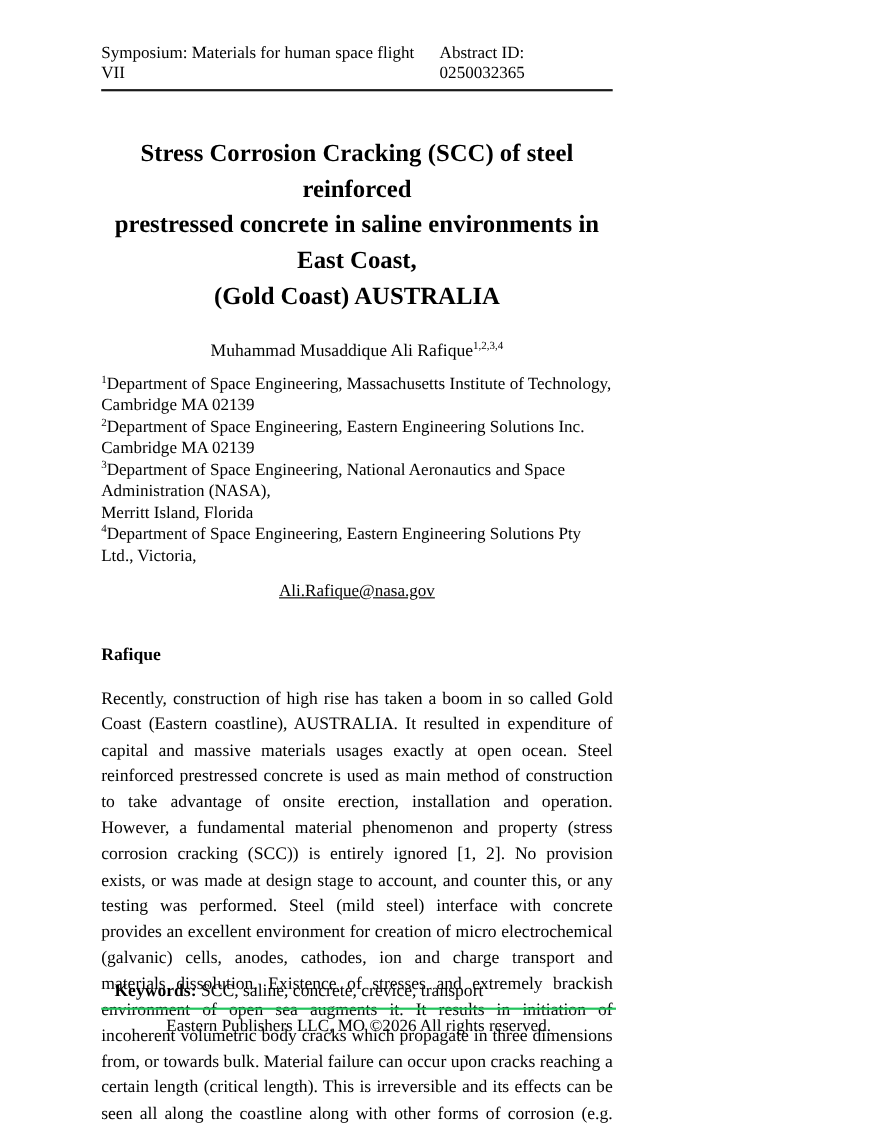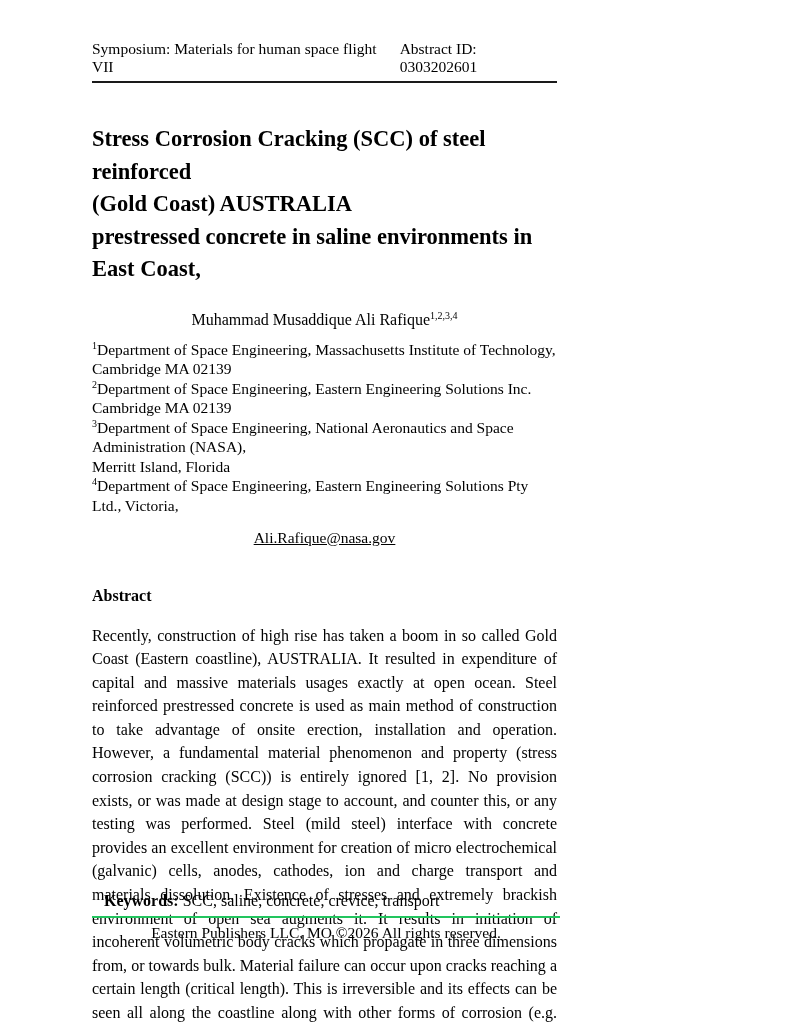--- a/index.html
+++ b/index.html
@@ -19,21 +19,21 @@
     justify-content: space-between;
     align-items: flex-end;
     font-size: 15.5px;
     padding-bottom: 5px;
     border-bottom: 2px solid #1a1a1a;
   }
   .paper-title {
     margin-top: 40px;
     font-size: 22.5px;
     font-weight: bold;
-    text-align: left;
+    text-align: center;
     line-height: 32.5px;
   }
   .author-line {
     margin-top: 25px;
     text-align: center;
     font-size: 16px;
   }
   sup {
     font-size: 10px;
     line-height: 0;
@@ -84,27 +84,27 @@
     font-size: 15.5px;
   }
 </style>
 </head>
 <body>
 
 <div class="page">
 
   <div class="running-header">
     <span>Symposium: Materials for human space flight VII</span>
-    <span>Abstract ID: 0303202601</span>
+    <span>Abstract ID: 0250032365</span>
   </div>
 
   <div class="paper-title">
     <div>Stress Corrosion Cracking (SCC) of steel reinforced</div>
+    <div>prestressed concrete in saline environments in East Coast,</div>
     <div>(Gold Coast) AUSTRALIA</div>
-    <div>prestressed concrete in saline environments in East Coast,</div>
   </div>
 
   <div class="author-line">
     <span>Muhammad Musaddique Ali Rafique</span><sup>1,2,3,4</sup>
   </div>
 
   <div class="affiliations">
     <div><sup>1</sup><span>Department of Space Engineering, Massachusetts Institute of Technology, Cambridge MA 02139</span></div>
     <div><sup>2</sup><span>Department of Space Engineering, Eastern Engineering Solutions Inc. Cambridge MA 02139</span></div>
     <div>
@@ -113,21 +113,21 @@
     </div>
     <div>
       <div><sup>4</sup><span>Department of Space Engineering, Eastern Engineering Solutions Pty Ltd., Victoria,</span></div>
     </div>
   </div>
 
   <div class="email-block">
     <div><span class="email-link">Ali.Rafique@nasa.gov</span></div>
   </div>
 
-  <div class="abstract-heading">Abstract</div>
+  <div class="abstract-heading">Rafique</div>
 
   <div class="abstract-body">Recently, construction of high rise has taken a boom in so called Gold Coast (Eastern coastline), AUSTRALIA. It resulted in expenditure of capital and massive materials usages exactly at open ocean. Steel reinforced prestressed concrete is used as main method of construction to take advantage of onsite erection, installation and operation. However, a fundamental material phenomenon and property (stress corrosion cracking (SCC)) is entirely ignored [1, 2]. No provision exists, or was made at design stage to account, and counter this, or any testing was performed. Steel (mild steel) interface with concrete provides an excellent environment for creation of micro electrochemical (galvanic) cells, anodes, cathodes, ion and charge transport and materials dissolution. Existence of stresses and extremely brackish environment of open sea augments it. It results in initiation of incoherent volumetric body cracks which propagate in three dimensions from, or towards bulk. Material failure can occur upon cracks reaching a certain length (critical length). This is irreversible and its effects can be seen all along the coastline along with other forms of corrosion (e.g. crevice corrosion (predominant in joints), fretting, high temperature corrosion) resulting in premature rapid degradation and failures. This is observed for the first time upon 18 visits and 04 extended stays along coastline in summer 2025 / 26. This will also serves as a benchmark (date set) for built up of first spaceport of Australia in region (upper north) again along coastline. This study discusses these in detail.</div>
 
   <div class="keywords-line">
     <span class="keywords-label">Keywords:</span><span> SCC, saline, concrete, crevice, transport</span>
   </div>
 
   <div class="footer">
     <span>Eastern Publishers LLC, MO ©2026 All rights reserved.</span>
   </div>

